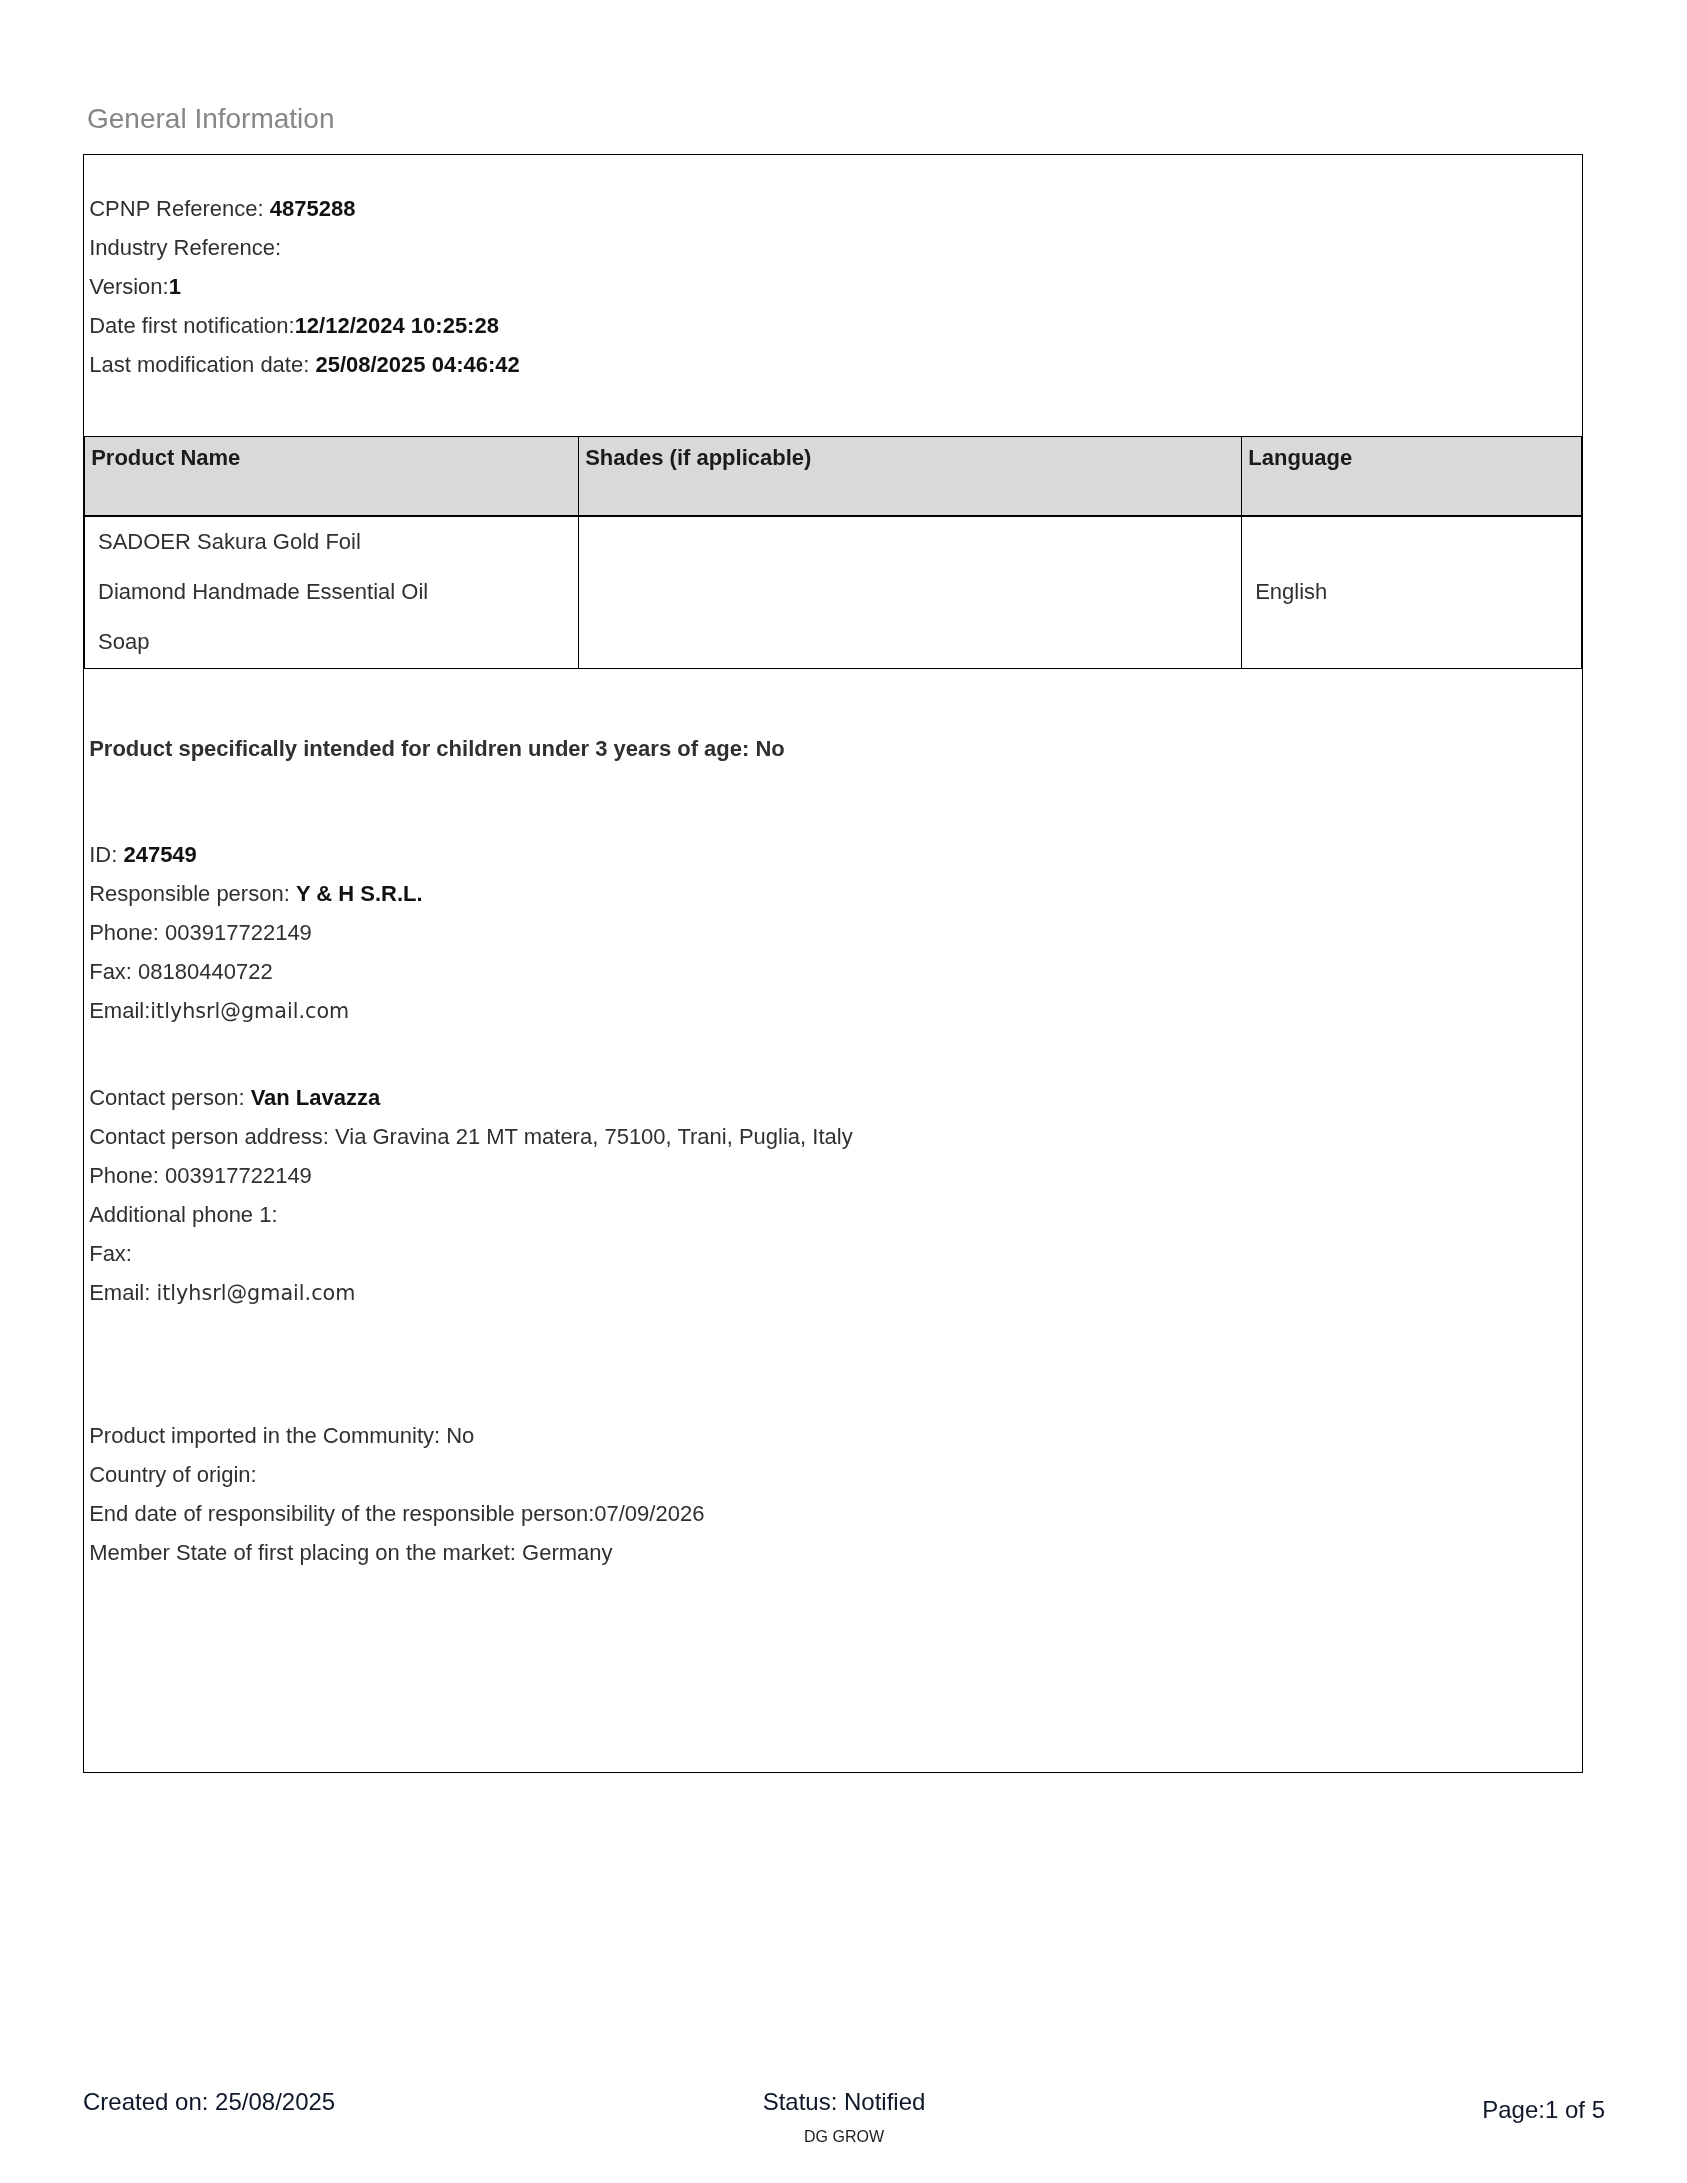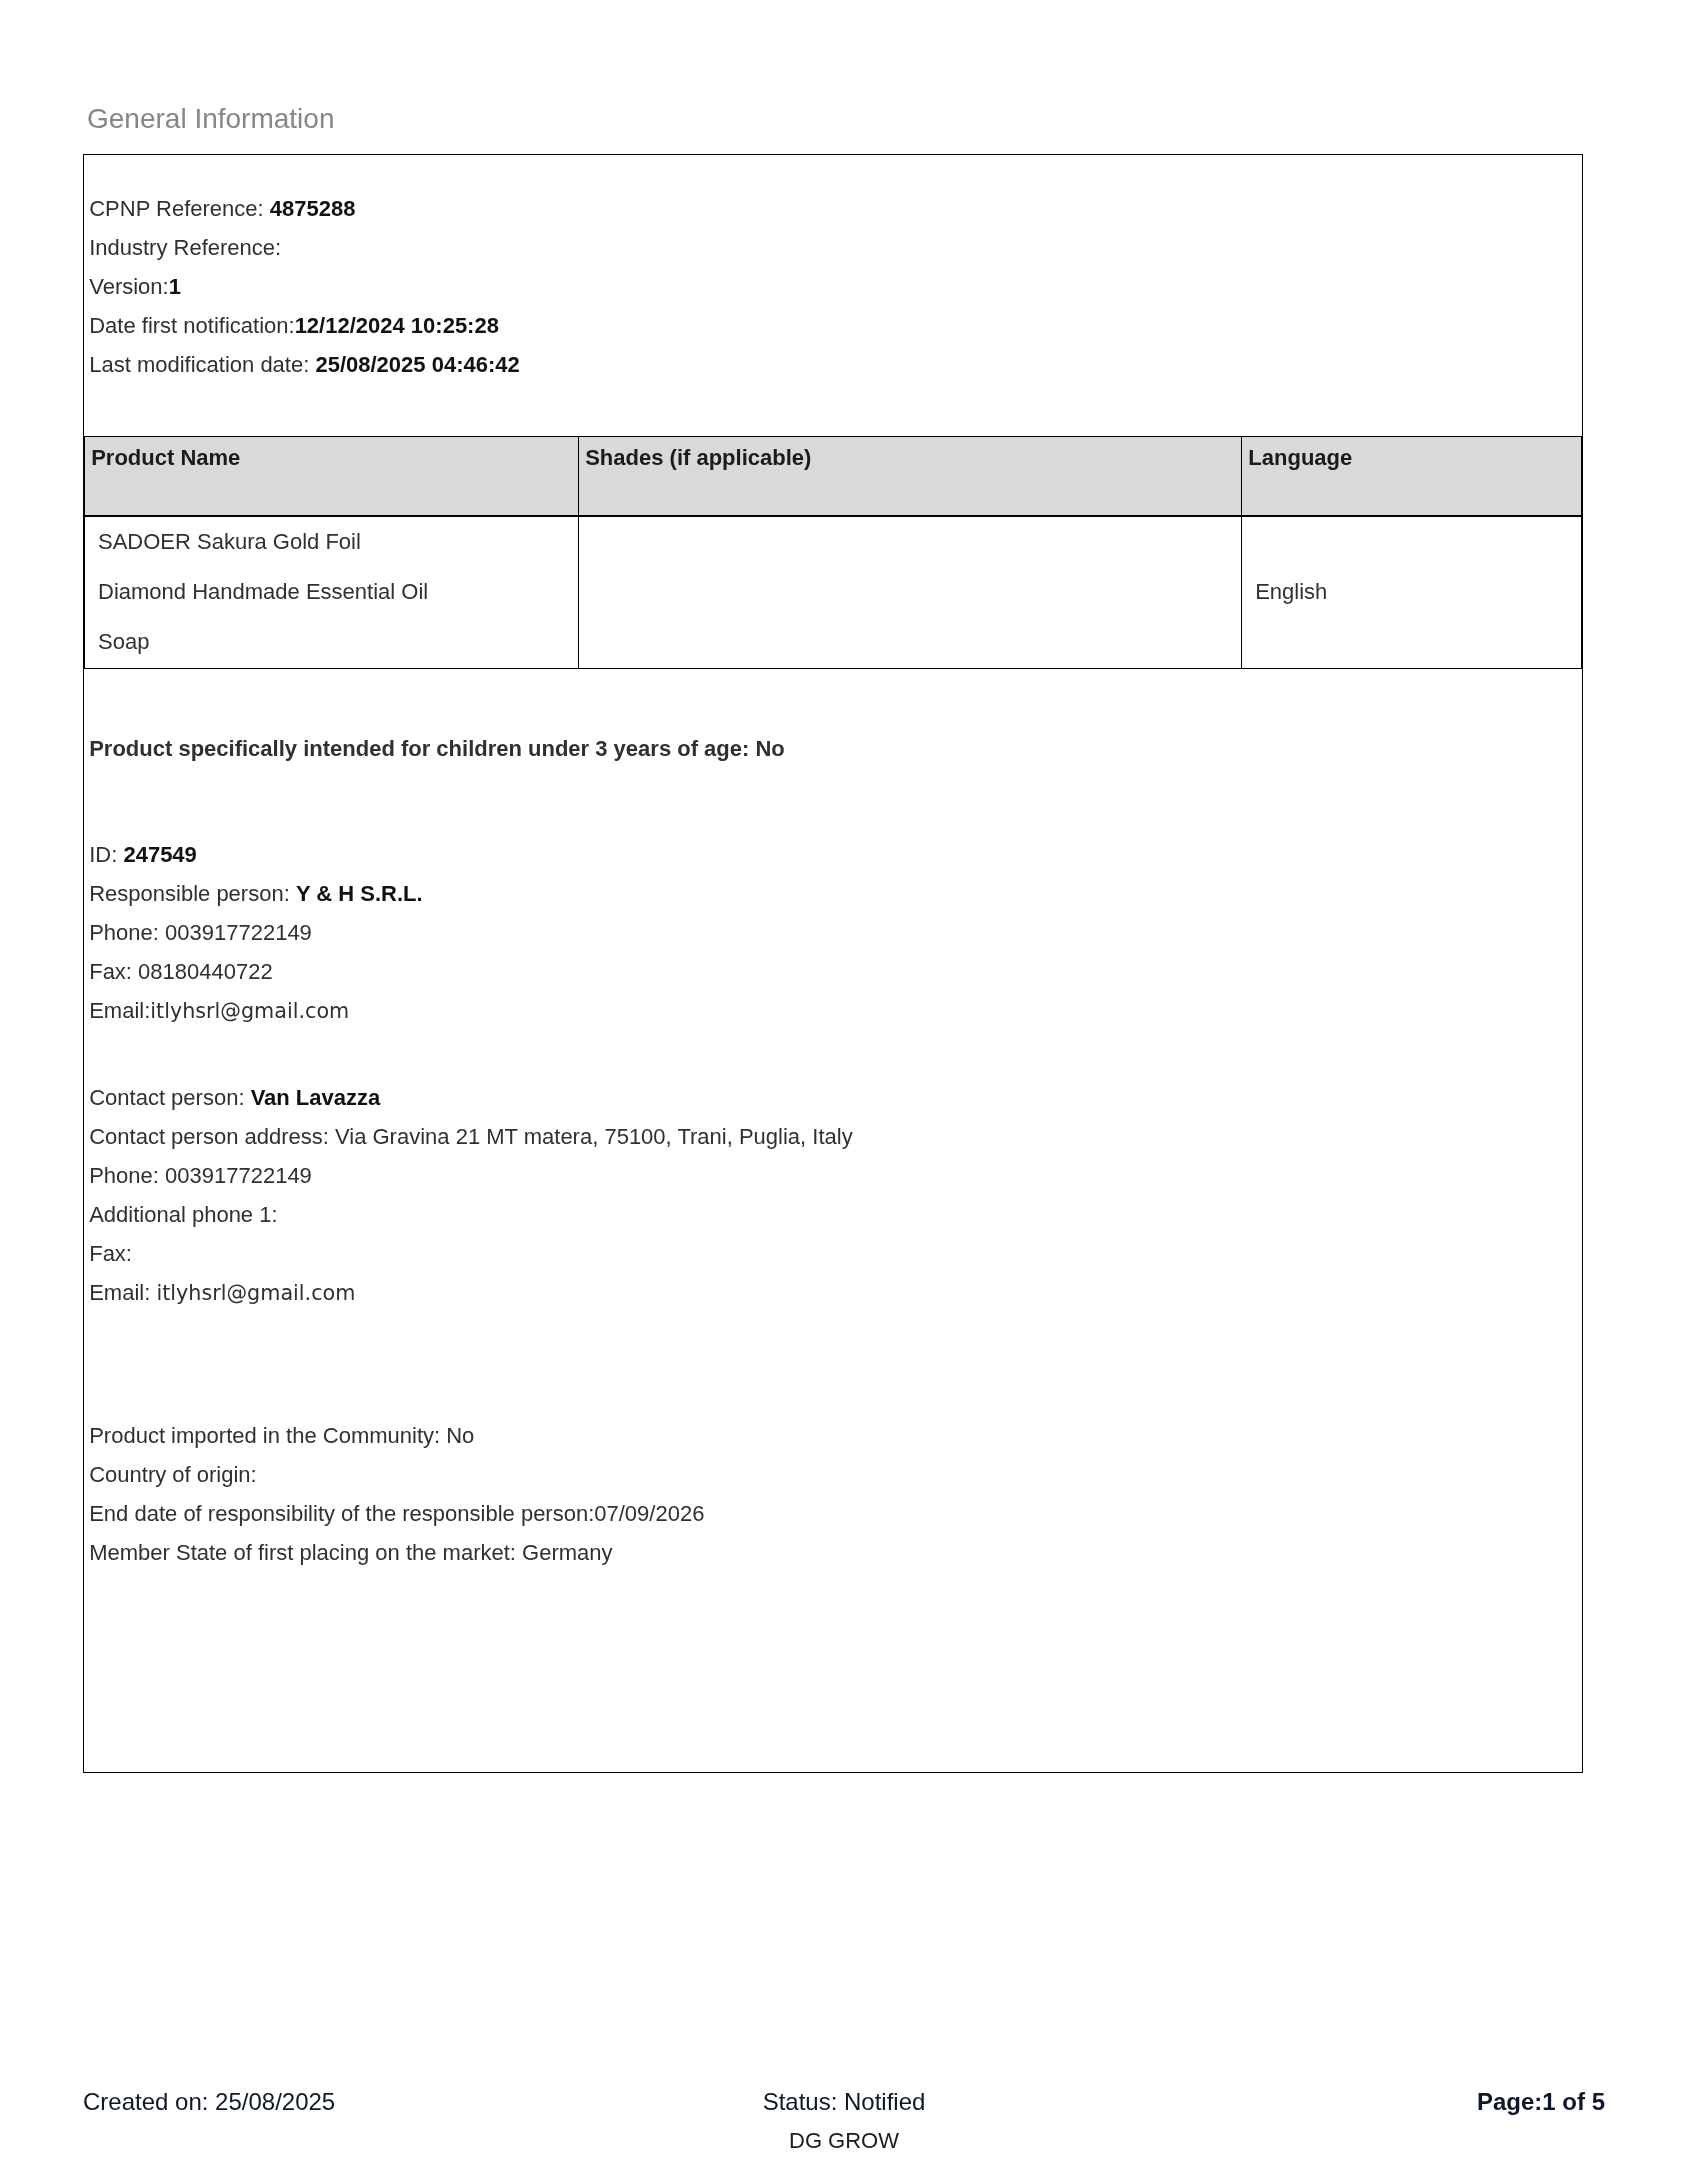--- a/index.html
+++ b/index.html
@@ -78,28 +78,28 @@
     position:absolute;
     top:2088px;
     left:83px;
     width:1522px;
     height:31px;
     font-size:24px;
     color:#0f172a;
   }
   .f-left{position:absolute;left:0;top:0;}
   .f-center{position:absolute;left:50%;top:0;transform:translateX(-50%);}
-  .f-right{position:absolute;right:0;top:0;font-weight:bold;}
+  .f-right{position:absolute;right:0;top:8px;}
   .footer-org{
     position:absolute;
     top:2128px;
     left:83px;
     width:1522px;
     text-align:center;
-    font-size:22px;
+    font-size:16px;
     color:#1c1c1c;
   }
 </style>
 </head>
 <body>
 
 <div class="page">
 
   <div class="section-title">General Information</div>
 

